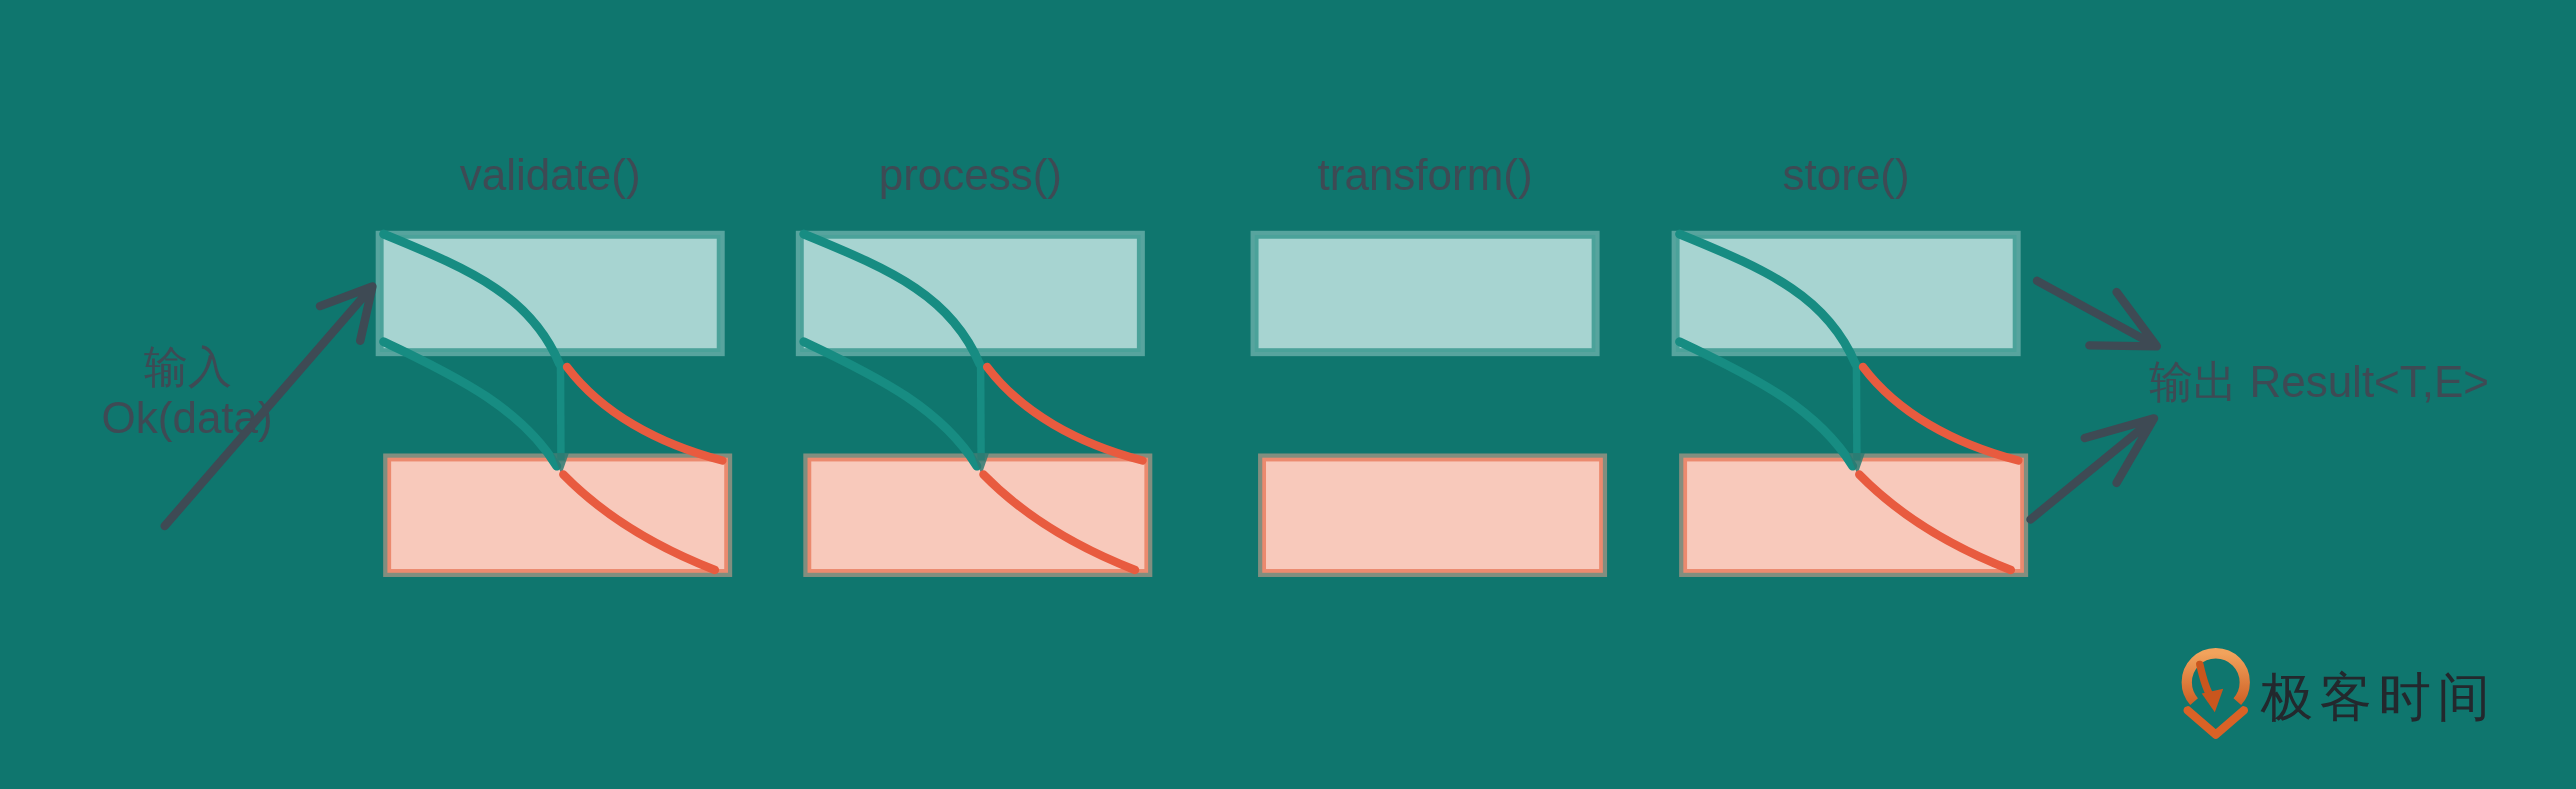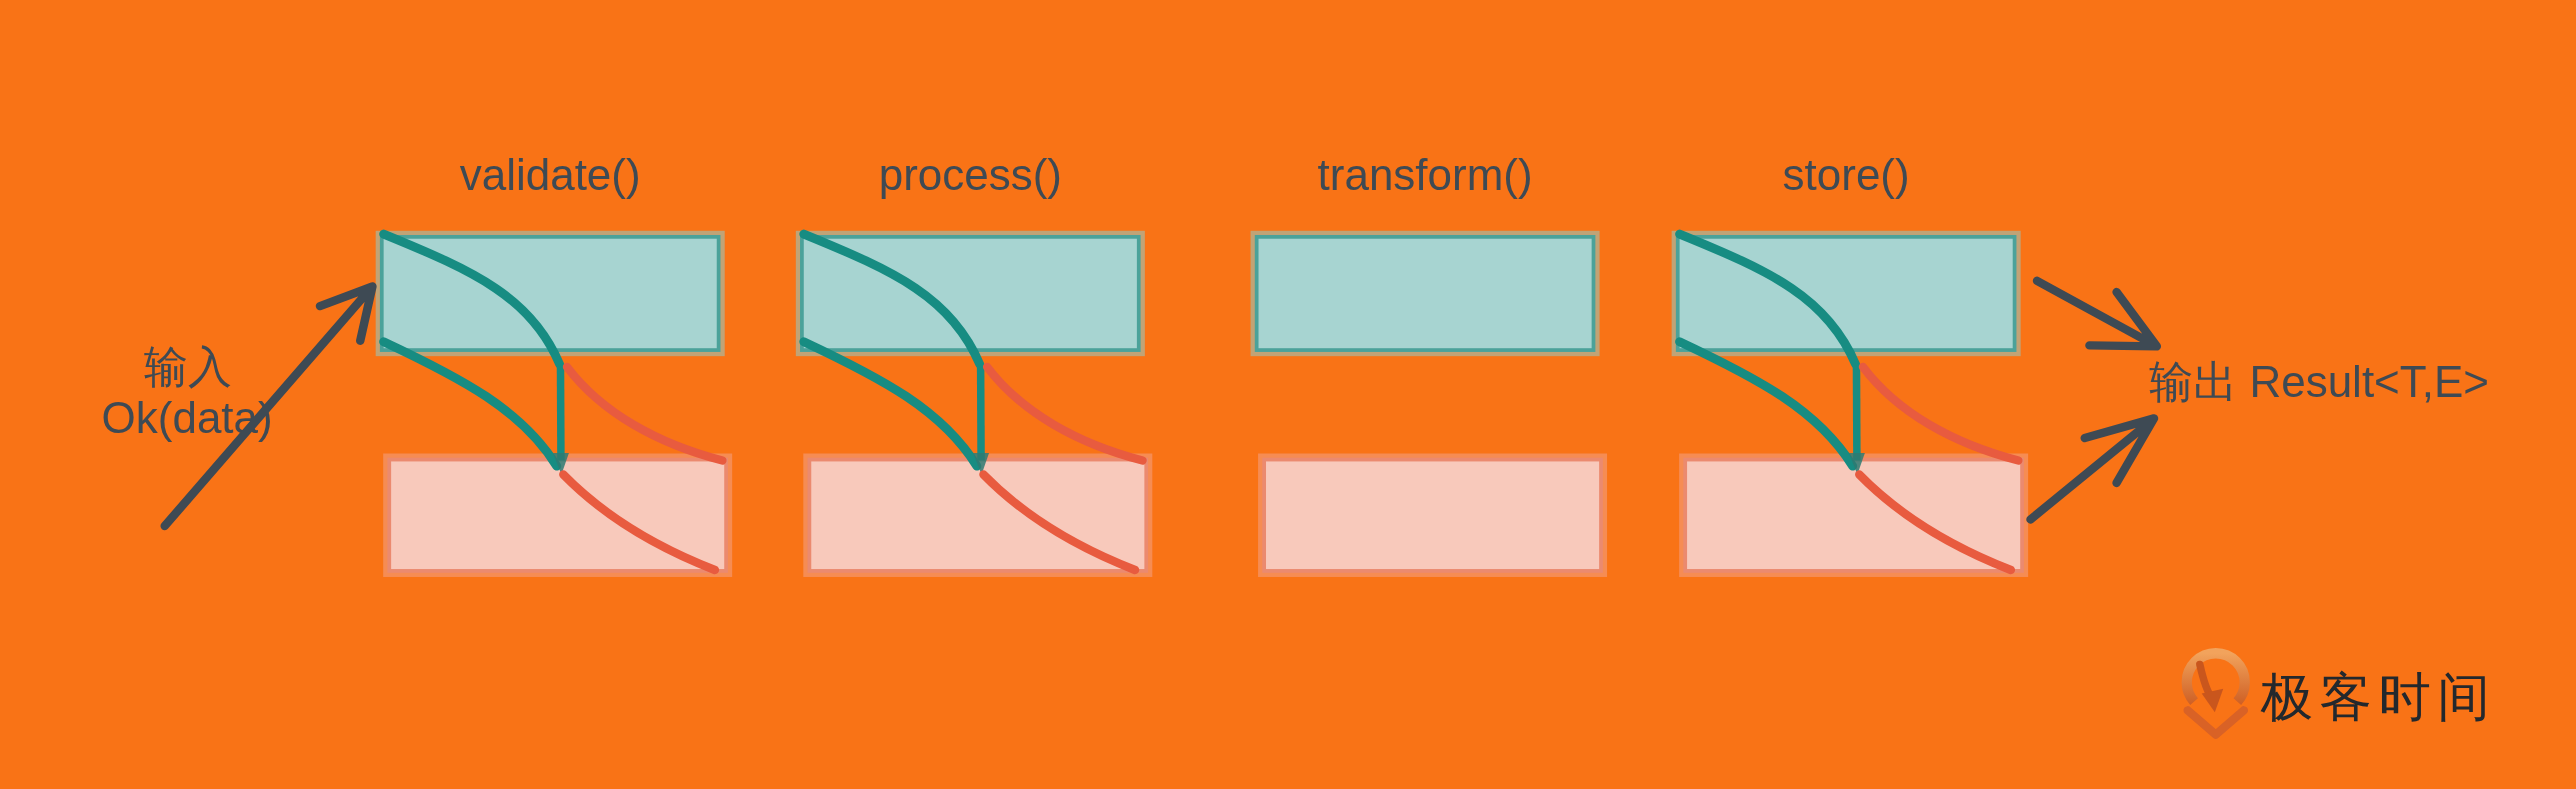--- a/index.html
+++ b/index.html
@@ -1,19 +1,19 @@
 <!DOCTYPE html>
 <html style="--teal: #178c82; --teal_dark: #2e7a72; --teal_fill: #a7d4d1; --teal_border: #4ba29a; --teal_halo: rgba(148,203,198,0.55); --salmon_fill: #f8c9bb; --salmon_border: #eb8a6f; --salmon_halo: rgba(244,166,143,0.5); --red: #e85b3f; --ink: #3e4a54; --logo_ink: #23282d; --logo_orange: #d96226; --logo_orange_dark: #c9561d;font-size:15px"><head>
 <meta charset="utf-8">
 <style>
   html,body{margin:0;padding:0;background:#ffffff;}
   .canvas{
     position:relative;
     width:2576px;height:790px;
-    background:#f97316;
+    background:#0f766e;
     overflow:hidden;
     font-family:"Liberation Sans", sans-serif;
   }
   svg{display:block;}
   
   .halo-teal   {fill:none;stroke:var(--teal_halo);stroke-width:13;}
   .box-teal    {fill:var(--teal_fill);stroke:var(--teal_border);stroke-width:4;}
   .halo-salmon {fill:none;stroke:var(--salmon_halo);stroke-width:13;}
   .box-salmon  {fill:var(--salmon_fill);stroke:var(--salmon_border);stroke-width:4;}
   

